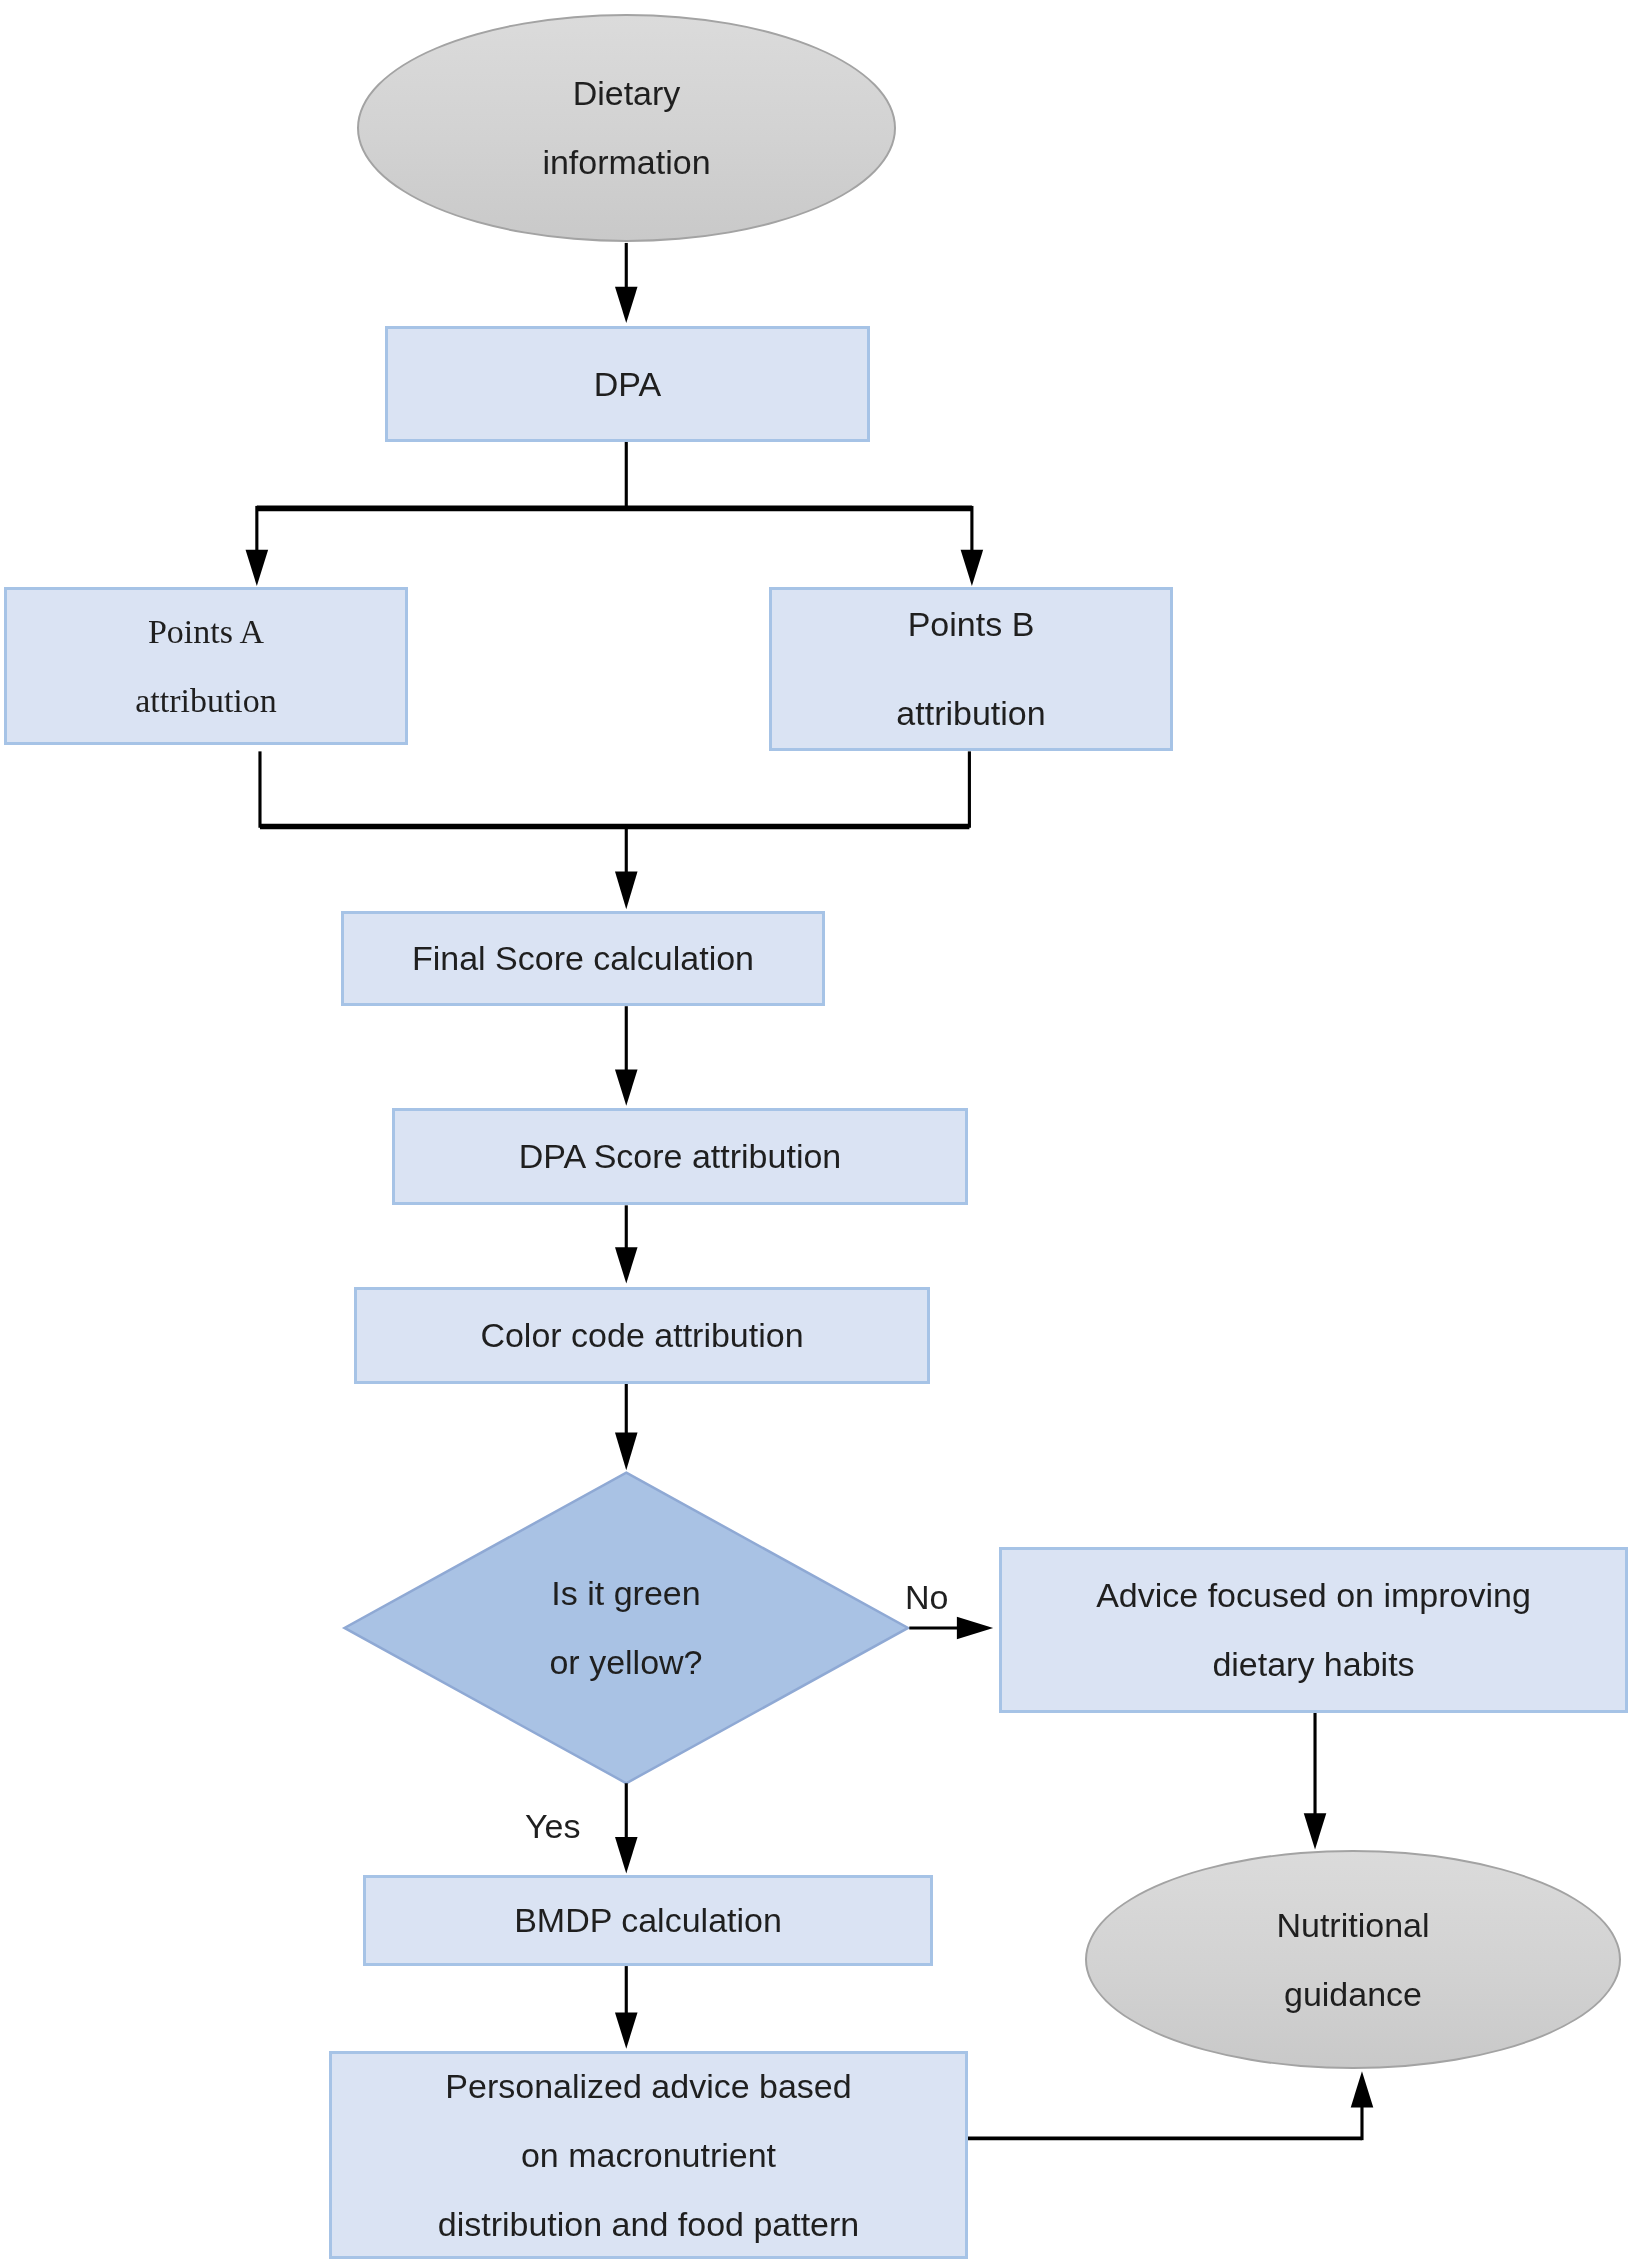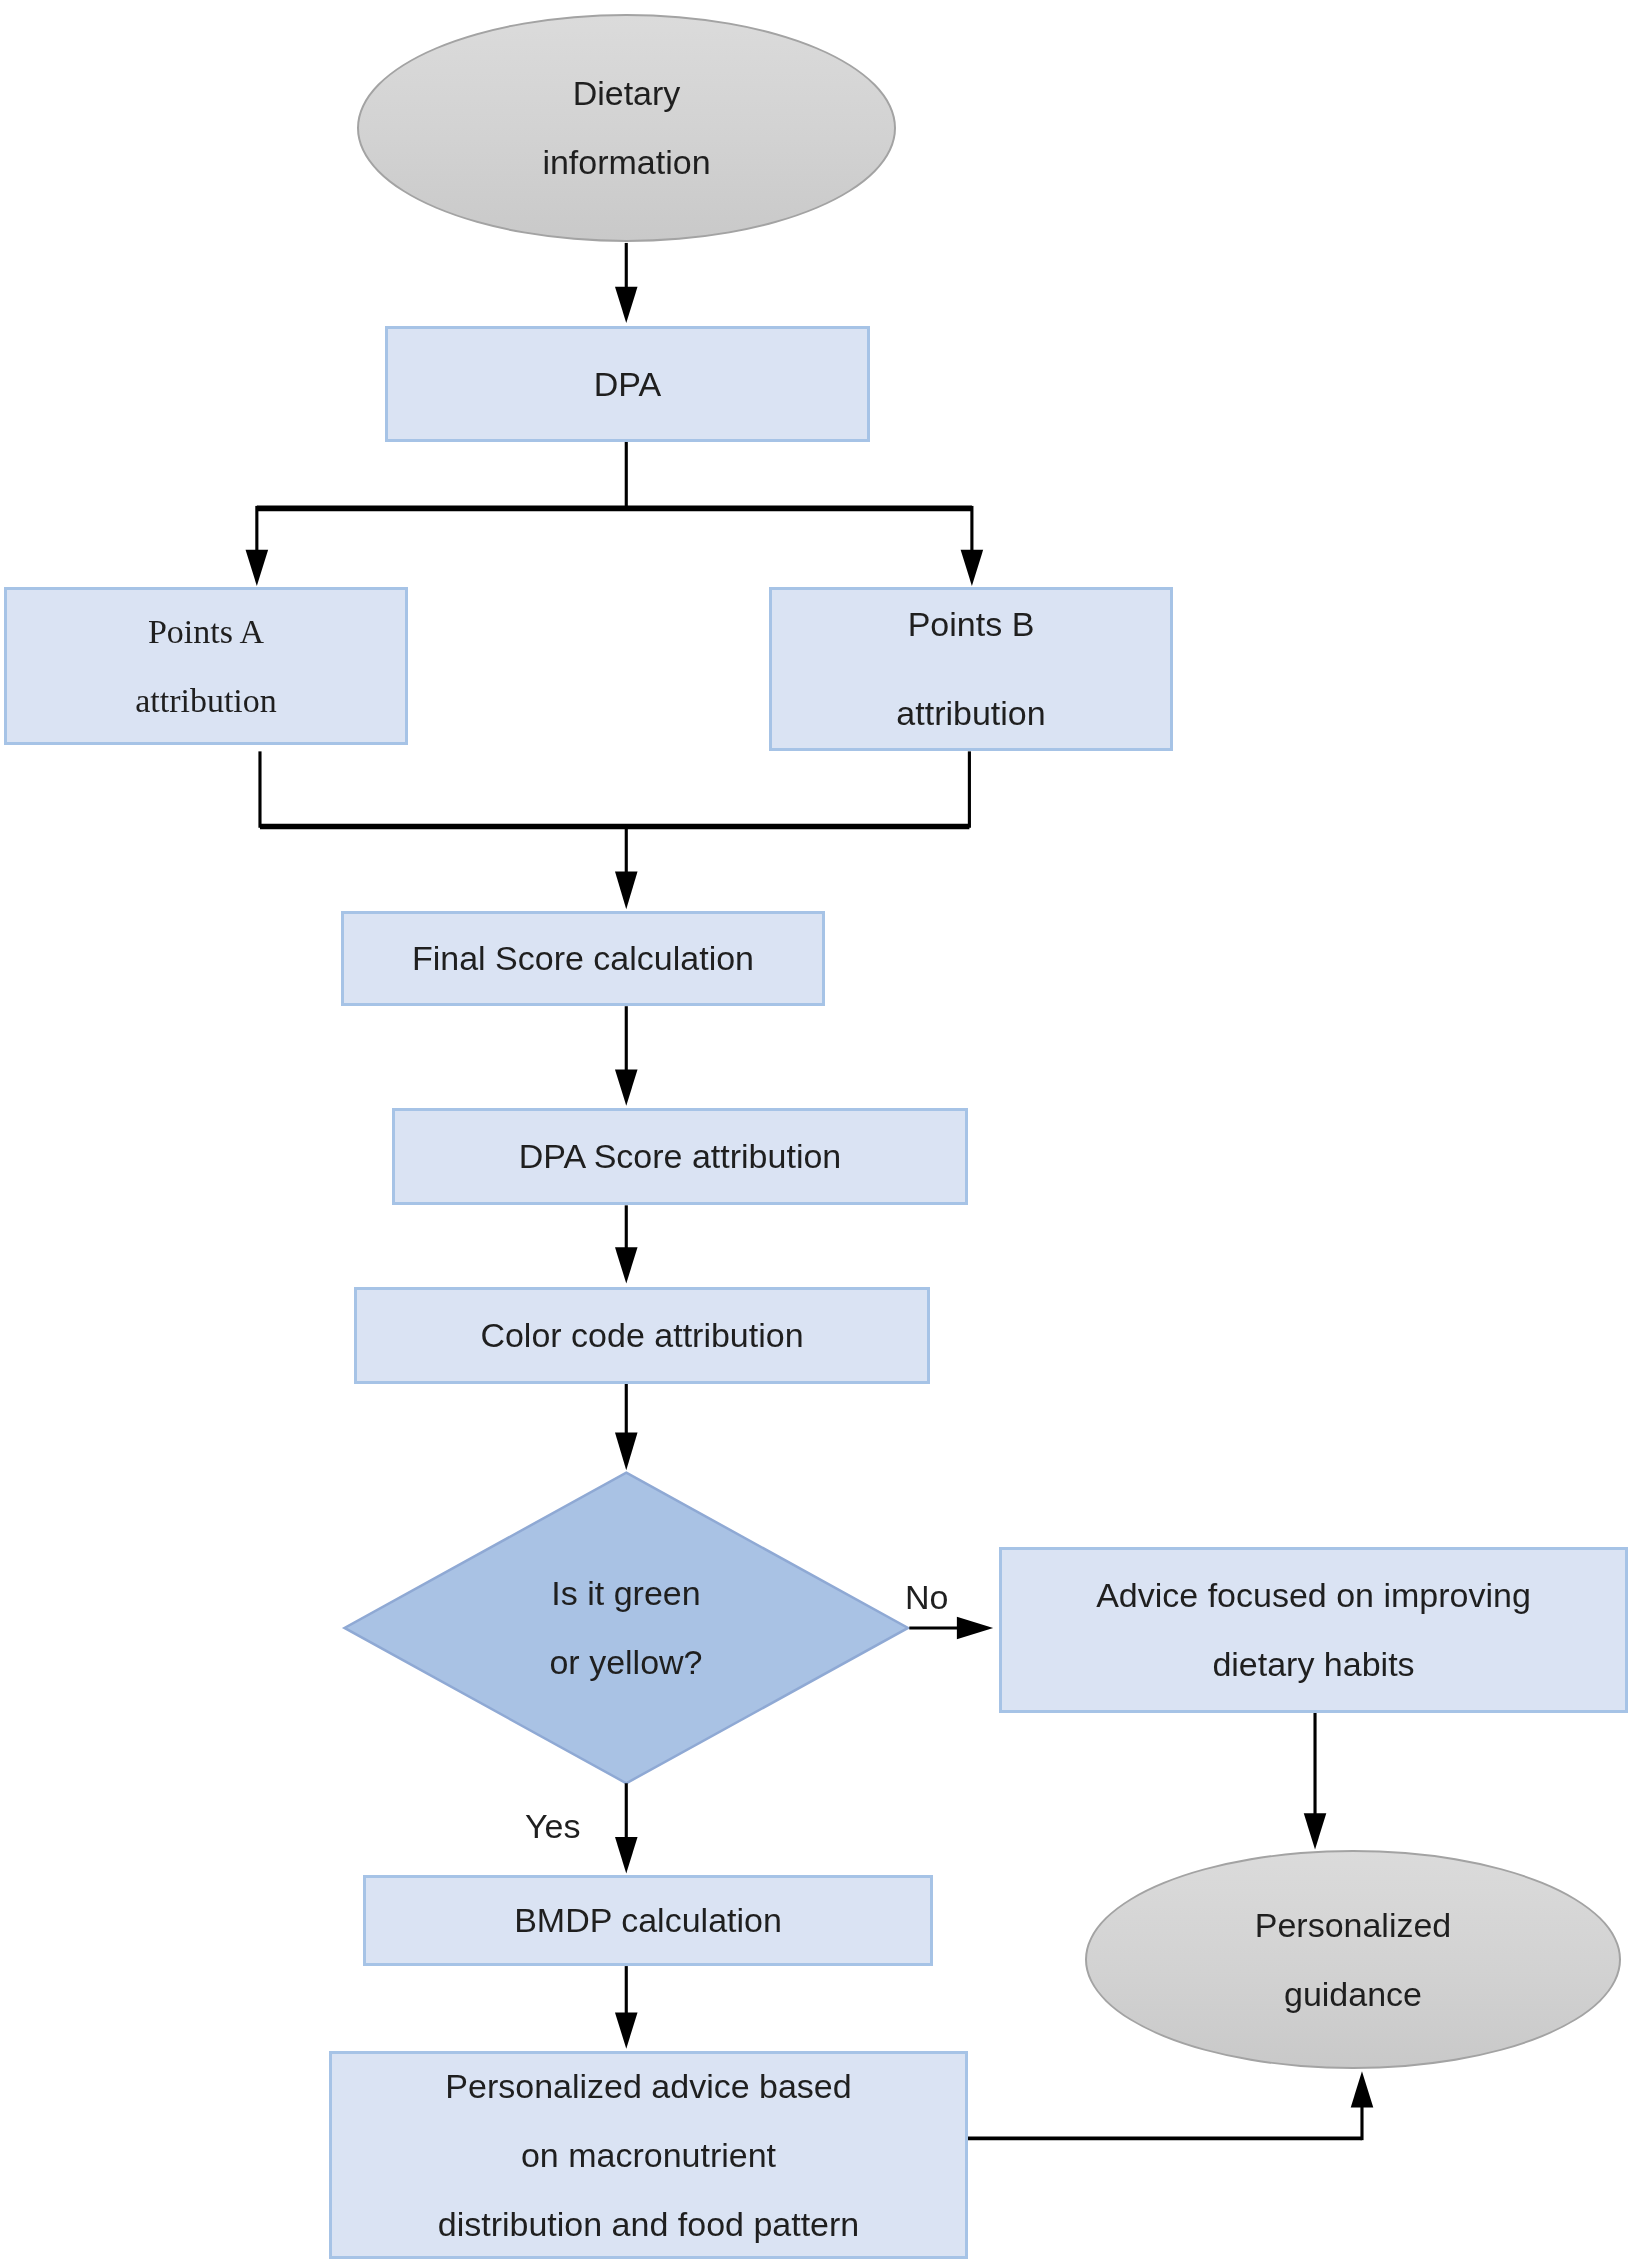--- a/index.html
+++ b/index.html
@@ -147,18 +147,18 @@
     <span class="tline">BMDP calculation</span>
   </div>
 
   <div class="node process" style="left:329px; top:2051px; width:639px; height:208px;">
     <span class="tline">Personalized advice based</span>
     <span class="tline">on macronutrient</span>
     <span class="tline">distribution and food pattern</span>
   </div>
 
   <div class="node terminator" style="left:1085px; top:1850px; width:536px; height:219px;">
-    <span class="tline">Personalized</span>
+    <span class="tline">Nutritional</span>
     <span class="tline">guidance</span>
   </div>
 
 </div>
 
 
 </body></html>

